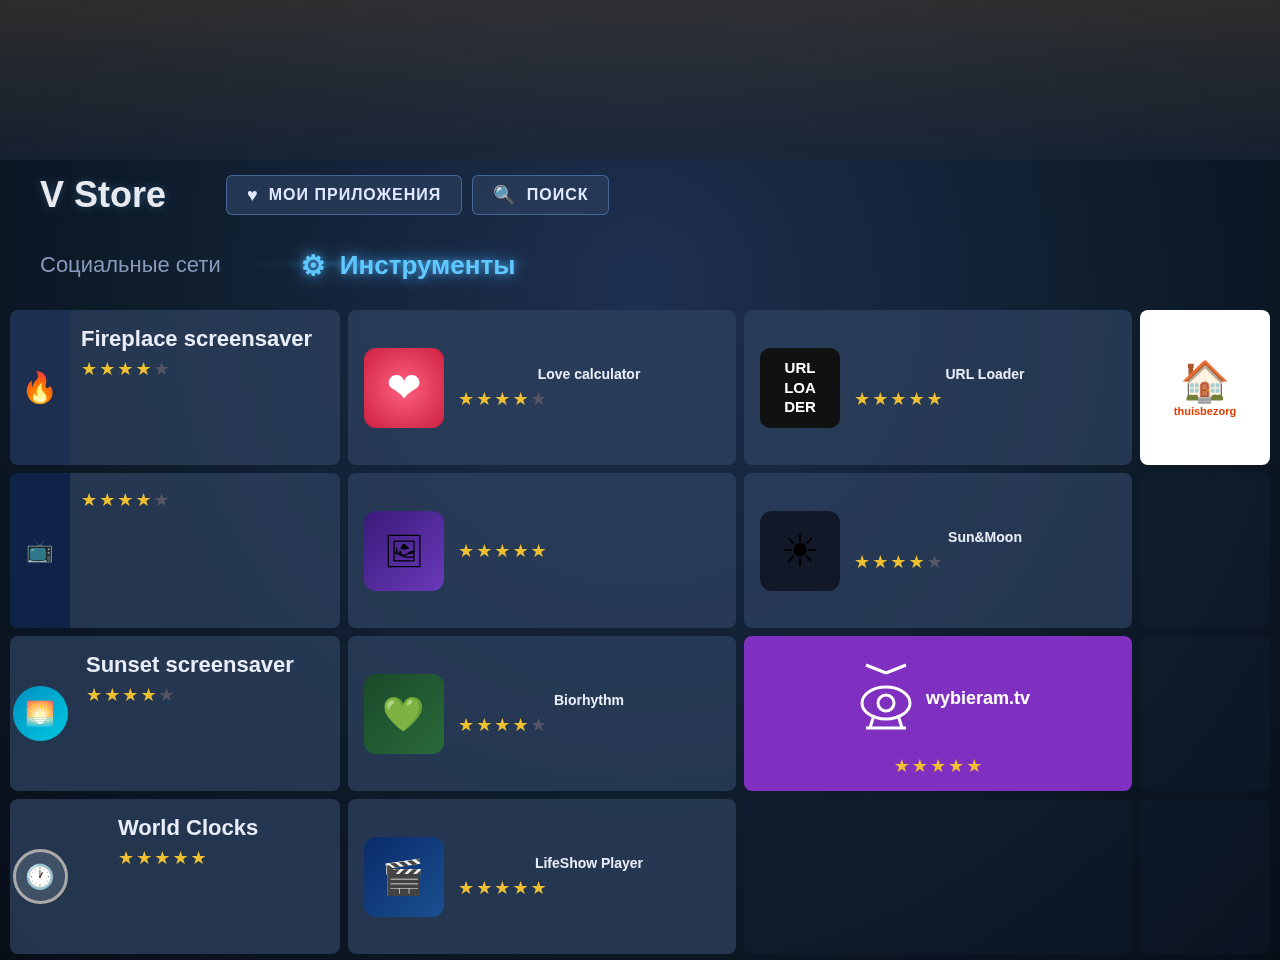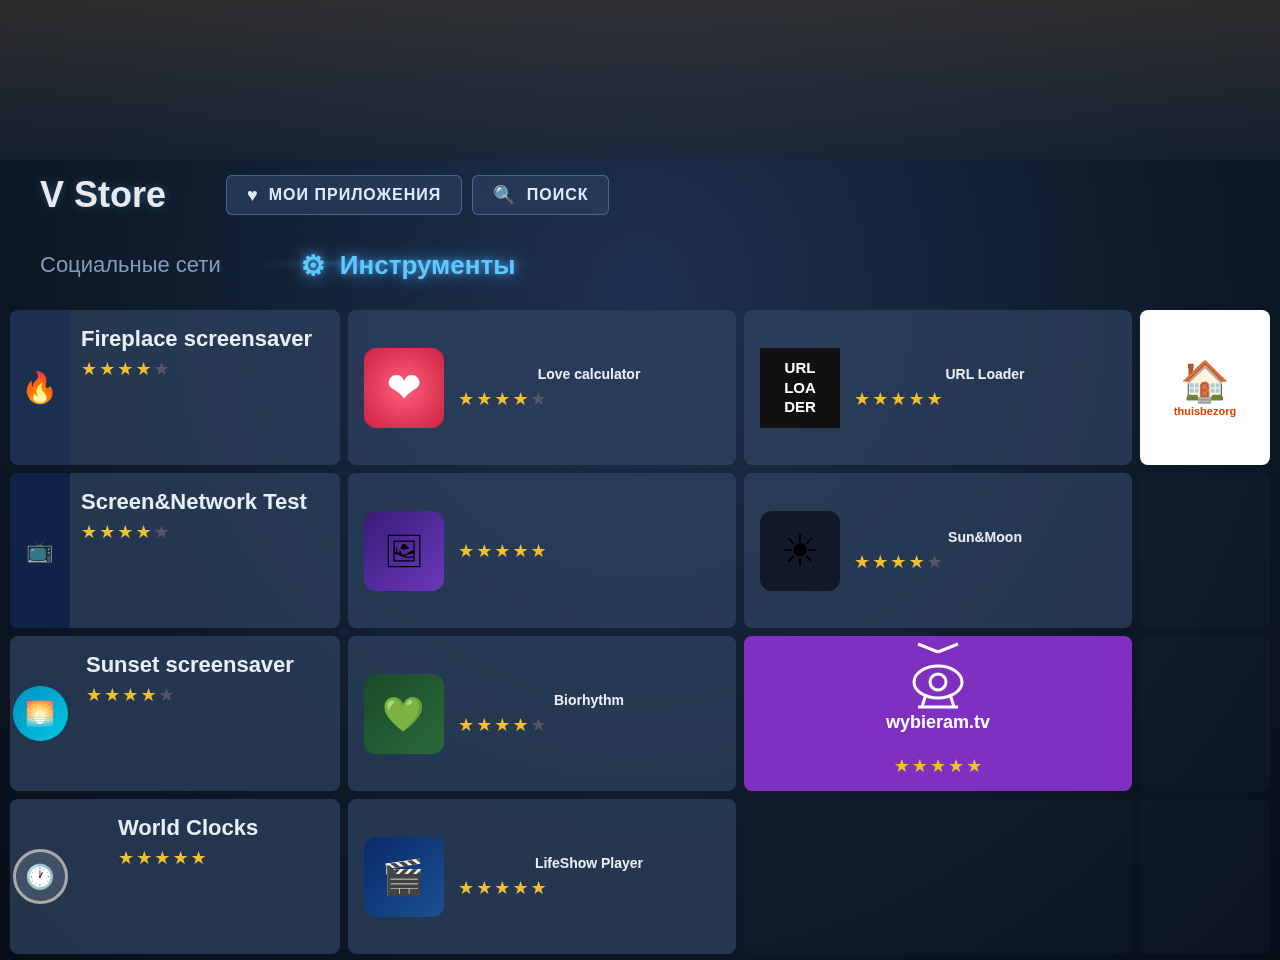--- a/index.html
+++ b/index.html
@@ -275,21 +275,21 @@
         <span class="star-full">★</span>
         <span class="star-full">★</span>
         <span class="star-full">★</span>
         <span class="star-half">★</span>
         <span class="star-empty">★</span>
       </div>
     </div>
   </div>
 
   <div class="app-card">
-    <div class="app-icon icon-url" style="background:#111;color:white;font-size:15px;font-weight:900;text-align:center;line-height:1.3;padding:5px;border-radius:1px;">URL<br>LOA<br>DER</div>
+    <div class="app-icon icon-url" style="background:#111;color:white;font-size:15px;font-weight:900;text-align:center;line-height:1.3;padding:5px;border-radius:10px;">URL<br>LOA<br>DER</div>
     <div class="app-info">
       <div class="app-name">URL Loader</div>
       <div class="stars">
         <span class="star-full">★</span>
         <span class="star-full">★</span>
         <span class="star-full">★</span>
         <span class="star-full">★</span>
         <span class="star-half">★</span>
       </div>
     </div>
@@ -298,21 +298,20 @@
   <div class="app-card" style="background:#fff;padding:8px;align-items:flex-start;">
     <div style="width:100%;height:100%;display:flex;flex-direction:column;align-items:center;justify-content:center;">
       <div style="font-size:40px;">🏠</div>
       <div style="color:#e04000;font-size:11px;font-weight:bold;text-align:center;word-break:break-all;">thuisbezorg</div>
     </div>
   </div>
 
   <div class="app-card no-icon" style="position:relative;overflow:hidden;">
     <div style="position:absolute;left:0;top:0;bottom:0;width:60px;background:rgba(10,30,70,0.8);display:flex;align-items:center;justify-content:center;font-size:22px;">📺</div>
     <div class="app-info" style="margin-left:55px;">
-      <div class="app-name large">Screen&amp;Network Test</div>
       <div class="stars">
         <span class="star-full">★</span>
         <span class="star-full">★</span>
         <span class="star-full">★</span>
         <span class="star-full">★</span>
         <span class="star-empty">★</span>
       </div>
     </div>
   </div>
 
@@ -369,21 +368,21 @@
         <span class="star-full">★</span>
         <span class="star-full">★</span>
         <span class="star-full">★</span>
         <span class="star-half">★</span>
         <span class="star-empty">★</span>
       </div>
     </div>
   </div>
 
   <div class="app-card wybieram-card" style="background:#8030c0;flex-direction:column;align-items:center;justify-content:flex-end;padding-bottom:14px;">
-    <div style="display:flex;flex-direction:column;align-items:center;margin-bottom:8px;">
+    <div style="display:flex;flex-direction:row;align-items:center;margin-bottom:8px;">
 
       <svg width="80" height="70" viewBox="0 0 80 70" fill="white">
         <line x1="40" y1="10" x2="20" y2="2" stroke="white" stroke-width="3"></line>
         <line x1="40" y1="10" x2="60" y2="2" stroke="white" stroke-width="3"></line>
         <ellipse cx="40" cy="40" rx="24" ry="16" fill="none" stroke="white" stroke-width="3"></ellipse>
         <circle cx="40" cy="40" r="8" fill="none" stroke="white" stroke-width="3"></circle>
         <line x1="28" y1="52" x2="24" y2="65" stroke="white" stroke-width="3"></line>
         <line x1="52" y1="52" x2="56" y2="65" stroke="white" stroke-width="3"></line>
         <line x1="20" y1="65" x2="60" y2="65" stroke="white" stroke-width="3"></line>
       </svg>

